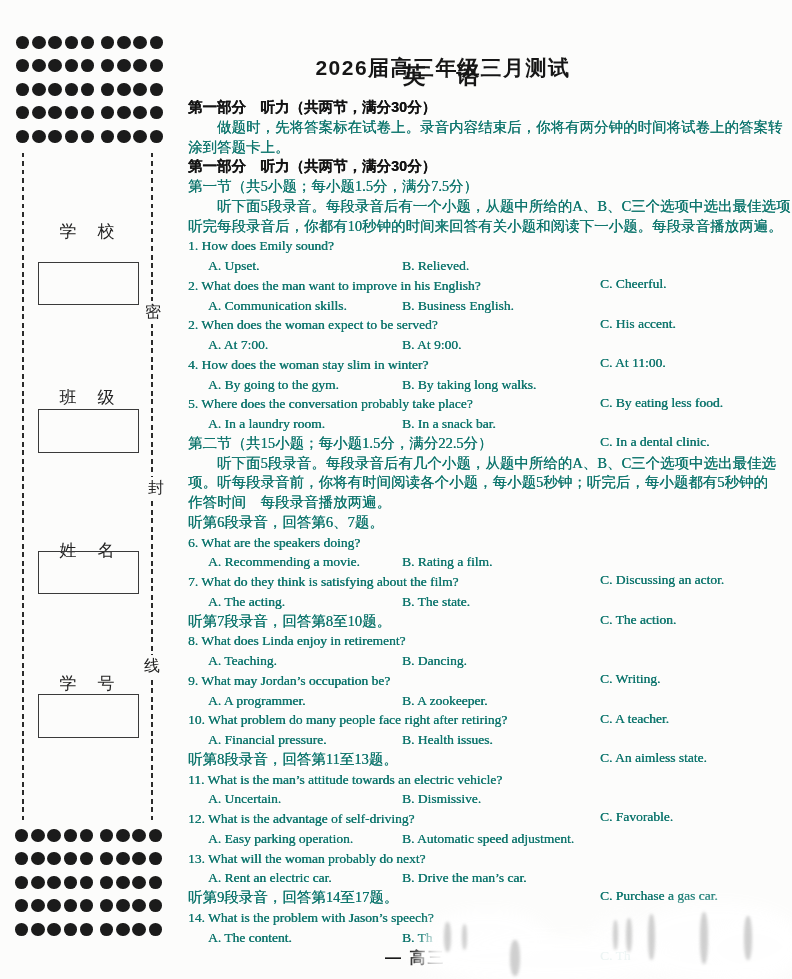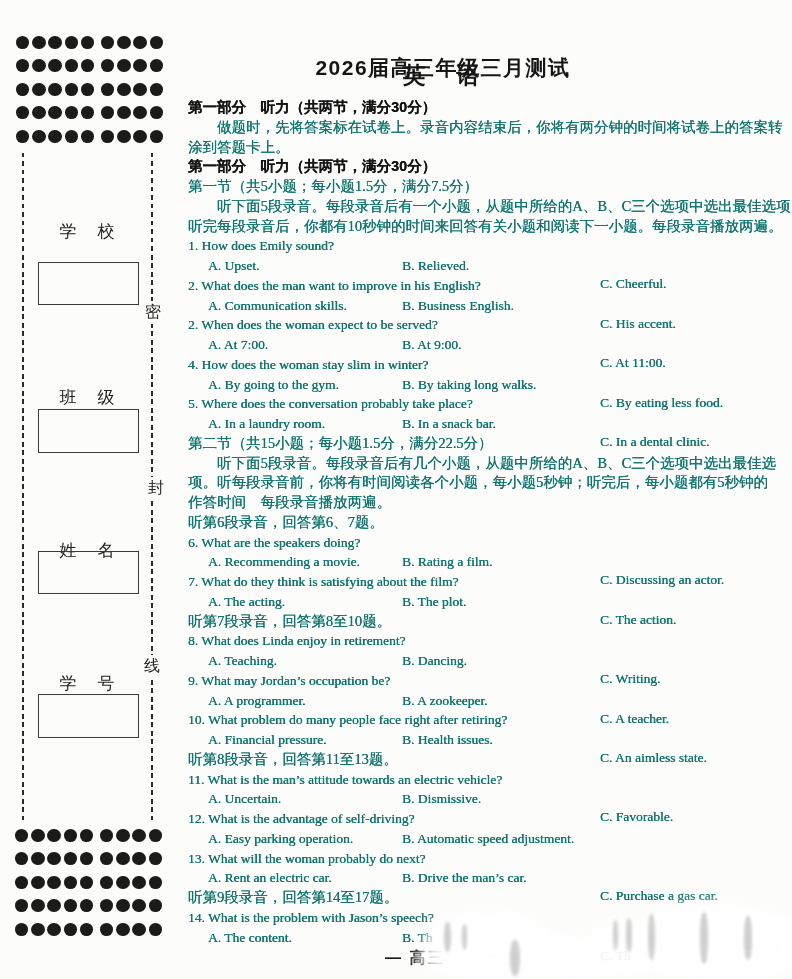--- a/index.html
+++ b/index.html
@@ -281,21 +281,21 @@
     <div class="line cn">听第6段录音，回答第6、7题。</div>
     <div class="line q">6. What are the speakers doing?</div>
     <div class="line o">
       <span class="col col-a">A. Recommending a movie.</span>
       <span class="col col-b">B. Rating a film.</span>
       <span class="col col-c">C. Discussing an actor.</span>
     </div>
     <div class="line q">7. What do they think is satisfying about the film?</div>
     <div class="line o">
       <span class="col col-a">A. The acting.</span>
-      <span class="col col-b">B. The plot.</span>
+      <span class="col col-b">B. The state.</span>
       <span class="col col-c">C. The action.</span>
     </div>
     <div class="line cn">听第7段录音，回答第8至10题。</div>
     <div class="line q">8. What does Linda enjoy in retirement?</div>
     <div class="line o">
       <span class="col col-a">A. Teaching.</span>
       <span class="col col-b">B. Dancing.</span>
       <span class="col col-c">C. Writing.</span>
     </div>
     <div class="line q">9. What may Jordan’s occupation be?</div>

